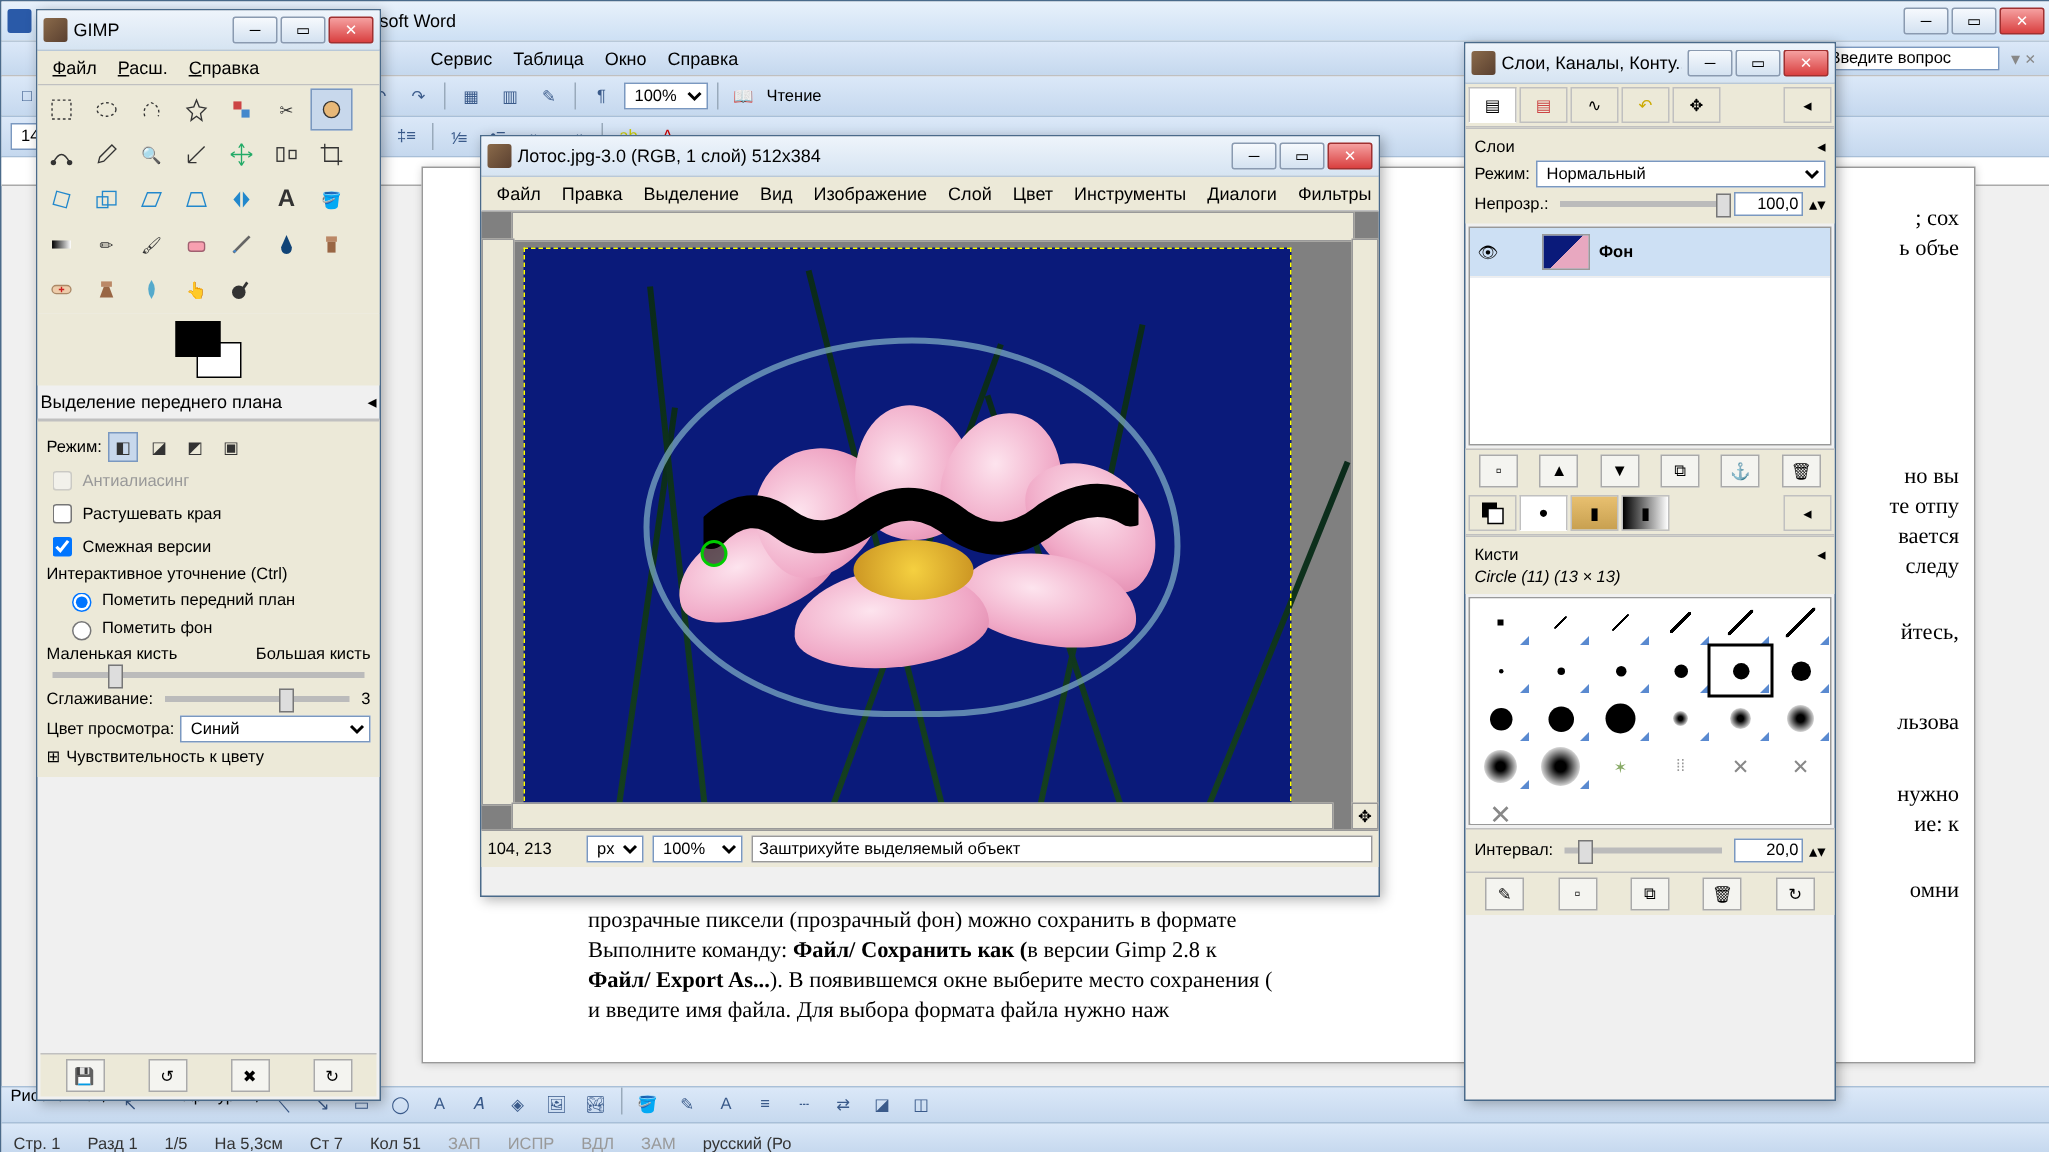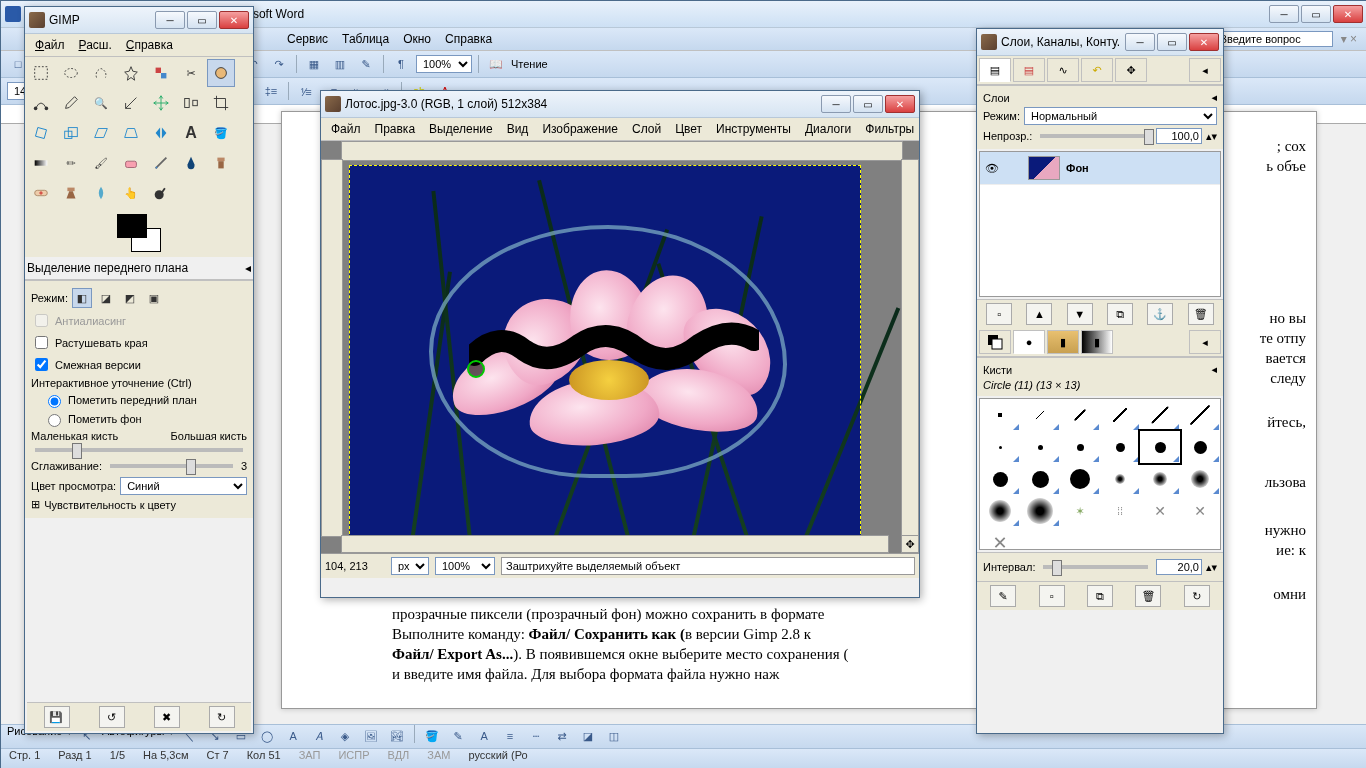--- a/index.html
+++ b/index.html
@@ -14,21 +14,21 @@
 .menubar span{padding:2px 6px;cursor:pointer}
 .menubar span u{text-decoration:underline}
 
 .word{left:0;top:0;width:1366px;height:768px;z-index:1}
 .word .titlebar{background:linear-gradient(#e8f1fb,#cde0f4)}
 .wtoolbar{height:26px;background:linear-gradient(#dbe8f8,#c5d8ee);border-bottom:1px solid #a8bfd8;display:flex;align-items:center;gap:4px;padding:0 6px;font-size:11px}
 .wbtn{width:20px;height:20px;border:1px solid transparent;border-radius:2px;display:flex;align-items:center;justify-content:center;cursor:pointer;color:#3a5a8a}
 .wsep{width:1px;height:18px;background:#9ab;margin:0 2px}
 .ruler{height:18px;background:#fff;border-bottom:1px solid #aaa;position:relative}
 .doc{position:absolute;left:280px;top:110px;right:50px;bottom:60px;background:#fff;border:1px solid #999;overflow:hidden;font-family:"Times New Roman",serif;font-size:15px;line-height:1.4;text-align:justify;padding:20px 40px;box-shadow:0 0 6px rgba(0,0,0,.2)}
-.statusbar{position:absolute;bottom:0;left:0;right:0;height:20px;background:linear-gradient(#dbe8f8,#c5d8ee);border-top:1px solid #a8bfd8;display:flex;align-items:flex-start;gap:18px;padding:0 8px;font-size:11px;color:#333}
+.statusbar{position:absolute;bottom:0;left:0;right:0;height:20px;background:linear-gradient(#dbe8f8,#c5d8ee);border-top:1px solid #a8bfd8;display:flex;align-items:flex-end;gap:18px;padding:0 8px;font-size:11px;color:#333}
 .drawbar{position:absolute;bottom:20px;left:0;right:0;height:24px;background:linear-gradient(#dbe8f8,#c5d8ee);border-top:1px solid #a8bfd8;display:flex;align-items:flex-start;gap:4px;padding:0 6px;font-size:11px}
 
 .toolbox{left:24px;top:6px;width:228px;height:726px;z-index:10}
 .toolbox .wicon{background:linear-gradient(135deg,#8a6a4a,#5a4030)}
 .tools{display:flex;flex-wrap:wrap;padding:2px;gap:2px;background:#ece9d8}
 .tool{width:26px;height:26px;display:flex;align-items:center;justify-content:center;border:1px solid transparent;cursor:pointer;color:#333}
 .tool svg{width:18px;height:18px}
 .tool.sel{background:#c8d8ec;border:1px solid #7a98c0}
 .fgbg{height:48px;display:flex;align-items:center;justify-content:center;background:#ece9d8}
 .fgbg .sw{position:relative;width:44px;height:38px}

